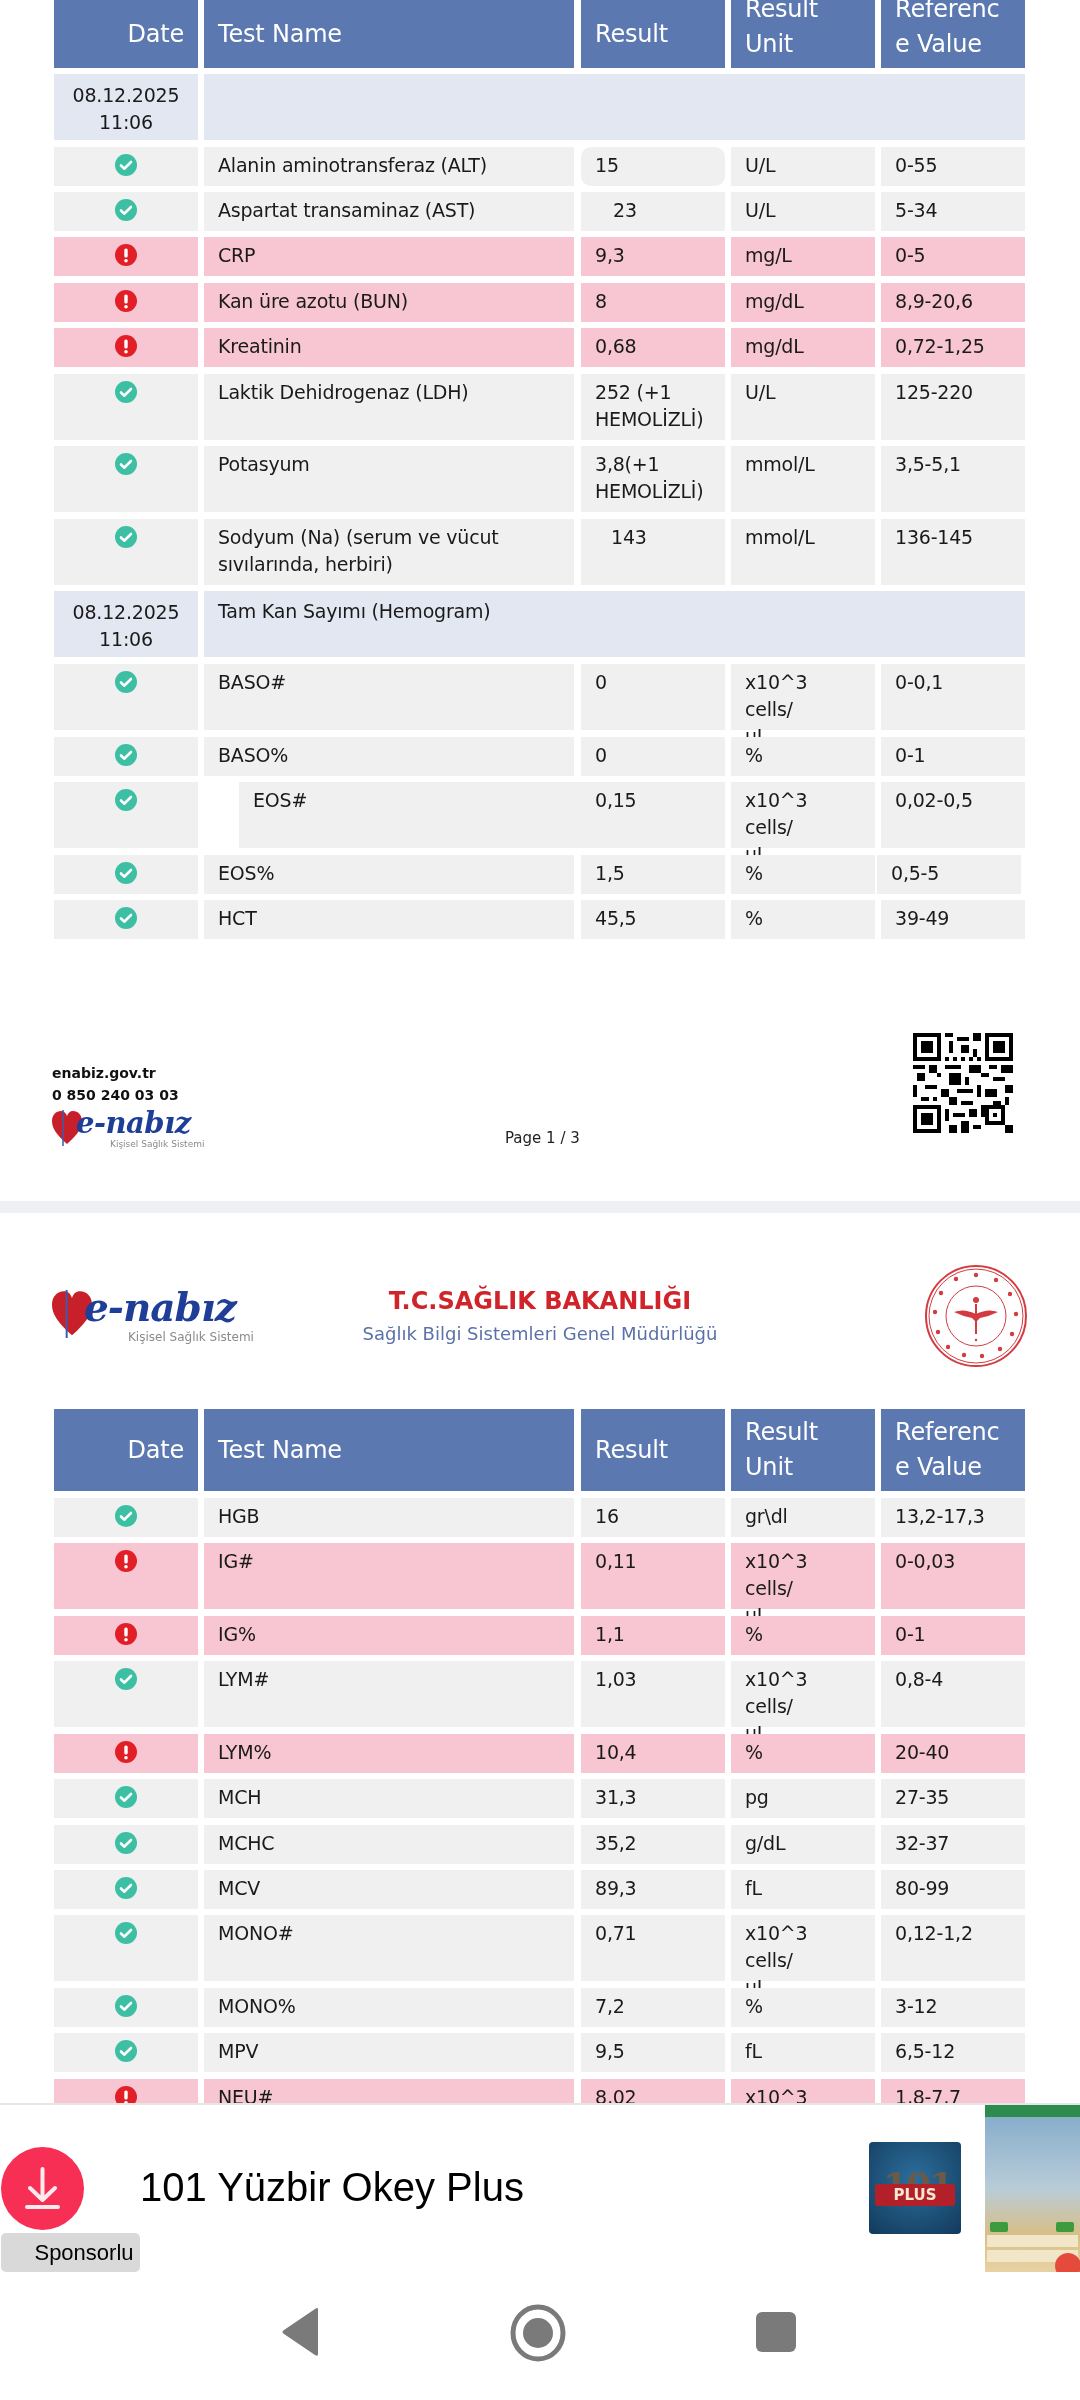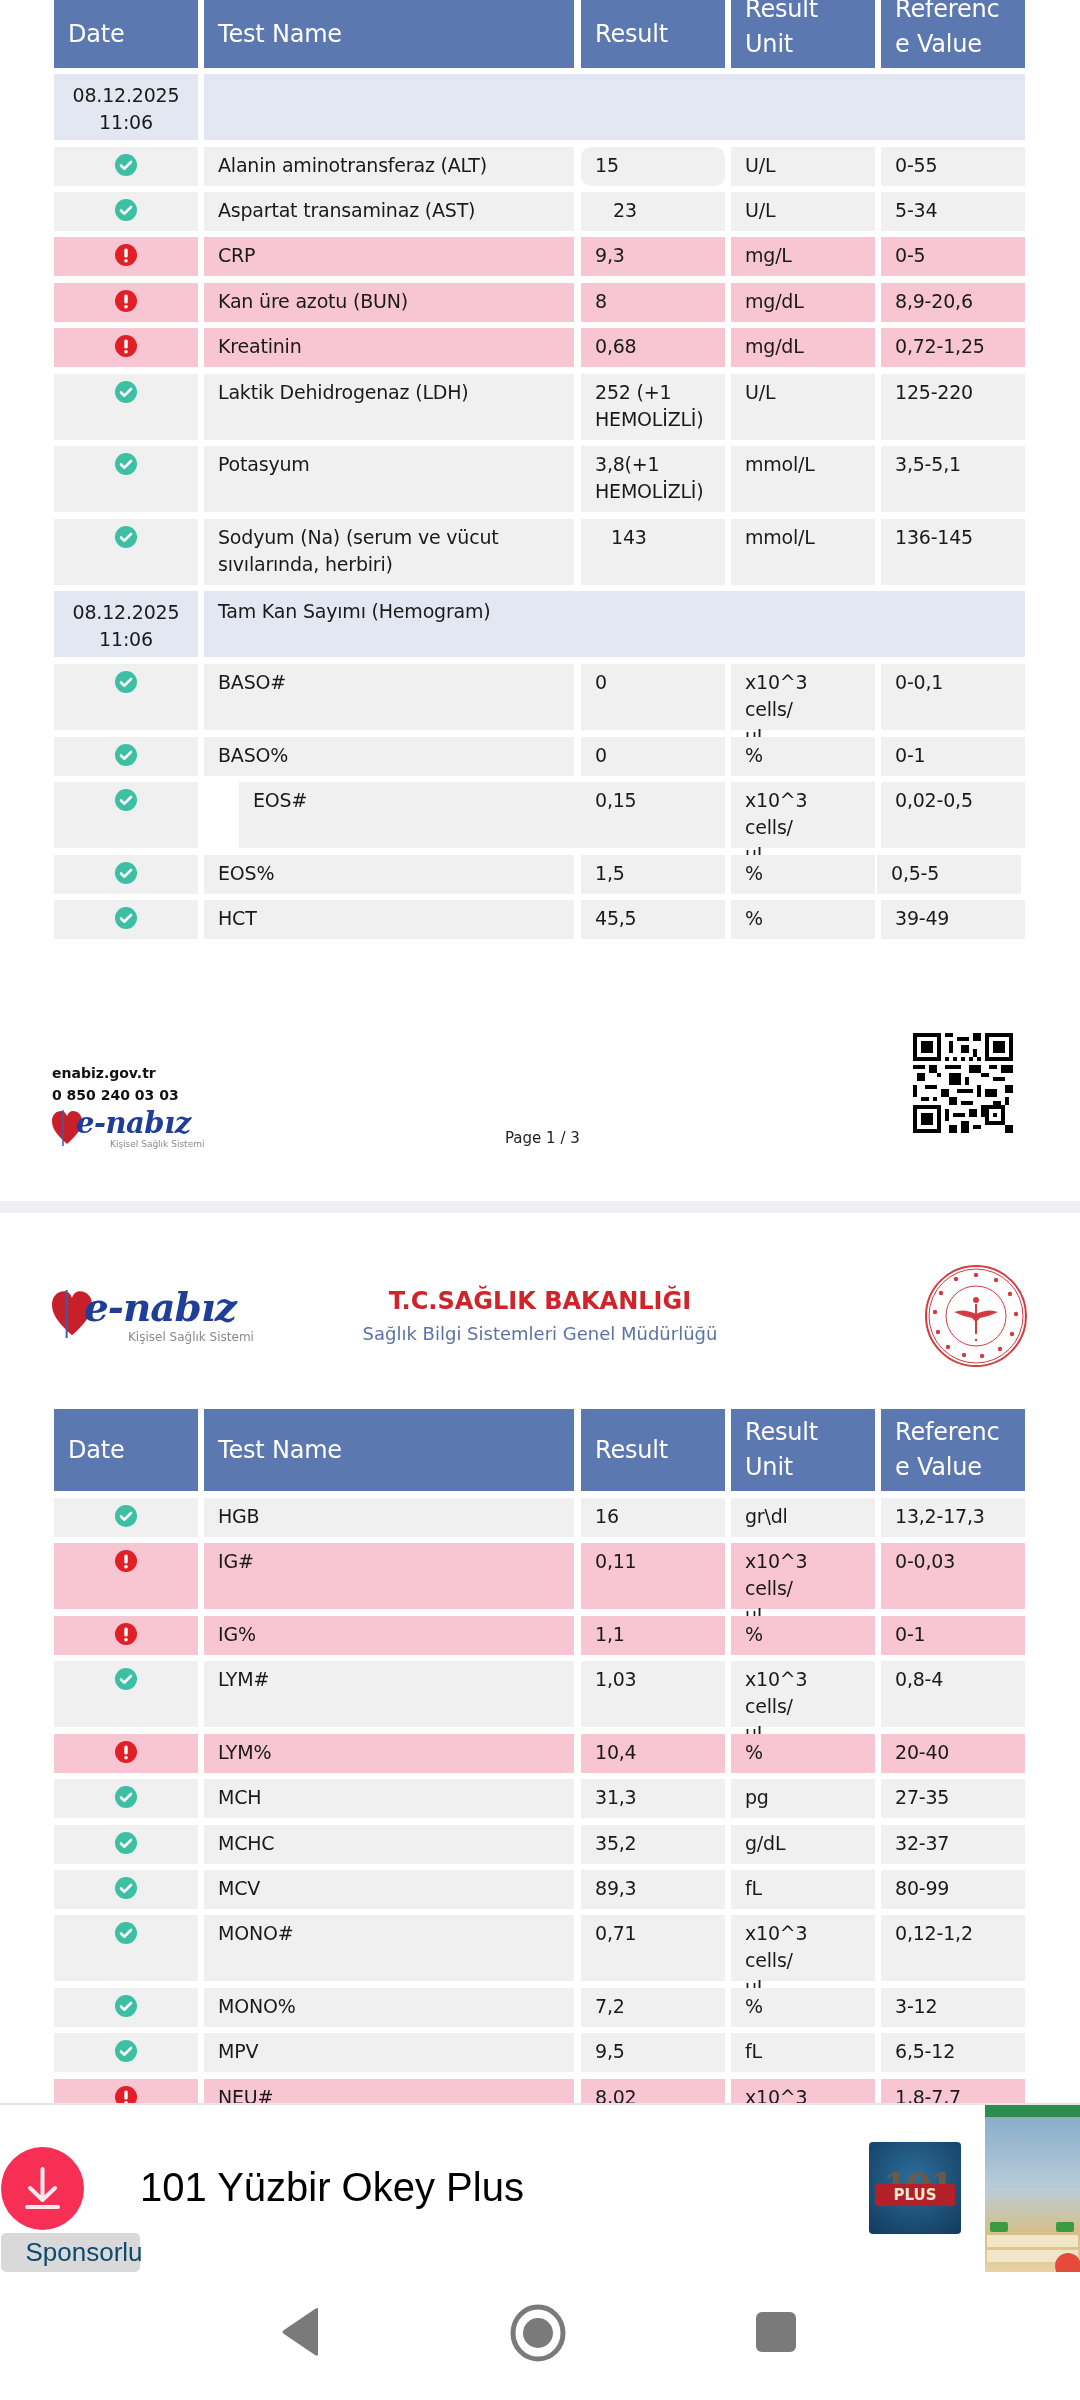--- a/index.html
+++ b/index.html
@@ -3,41 +3,41 @@
 <meta charset="utf-8">
 <style>
   * { box-sizing: border-box; margin: 0; padding: 0; }
   html, body { width: 1080px; height: 2400px; background: #ffffff; overflow: hidden; }
   body { position: relative; font-family: "DejaVu Sans", "Liberation Sans", sans-serif; color: #111; }
   .abs { position: absolute; }
 
   
   .cell { position: absolute; font-size: 19px; line-height: 27px; padding: 5px 14px 0 14px; color: #1a1a1a; letter-spacing: -0.2px; }
   .hdr { background: #5B78B0; color: #fff; font-size: 24px; line-height: 35px; padding: 0 14px; display: flex; align-items: center; }
-  .hdr.center { justify-content: flex-start; }
+  .hdr.center { justify-content: flex-end; }
   .row-ok { background: #F0F0F0; }
   .row-bad { background: #F8C6D3; }
   .row-group { background: #E3E7F2; }
   .date-cell { text-align: center; font-size: 19px; line-height: 27px; padding-top: 8px; }
   .status { display: flex; justify-content: center; padding-top: 7px; }
   .ico { width: 22px; height: 22px; border-radius: 50%; display: block; }
   .ico-ok { background: #3CBFA3; }
   .ico-bad { background: #E21F26; }
 
   .footer-txt { font-weight: bold; font-size: 14px; color: #111; }
   .page-num { font-size: 15px; color: #222; }
 
   .separator { left: 0; width: 1080px; height: 12px; background: #EEF0F4; }
 
   .ministry-title { color: #D0232A; font-weight: bold; font-size: 24px; text-align: center; width: 1080px; left: 0; }
   .ministry-sub { color: #5B72A8; font-size: 18px; text-align: center; width: 1080px; left: 0; }
 
   .ad { left: 0; top: 2103px; width: 1080px; height: 170px; background: #fff; border-top: 2px solid #E6E6E6; }
   .ad-title { font-family: "Liberation Sans", sans-serif; font-size: 40px; color: #000; }
-  .sponsor { background: #D9D9D9; color: #0c4a6e; font-family: "Liberation Sans", sans-serif; font-size: 26px; border-radius: 5px; display: flex; align-items: center; justify-content: center; padding-left: 27px; }
+  .sponsor { background: #D9D9D9; color: #000000; font-family: "Liberation Sans", sans-serif; font-size: 22px; border-radius: 5px; display: flex; align-items: center; justify-content: center; padding-left: 27px; }
 
   .navbar { left: 0; top: 2280px; width: 1080px; height: 120px; background: #fff; }
 </style>
 </head>
 <body>
 
 <div>
 
   <div class="cell hdr center" style="left:54px;top:0;width:144px;height:68px;">
       <span>Date</span>

